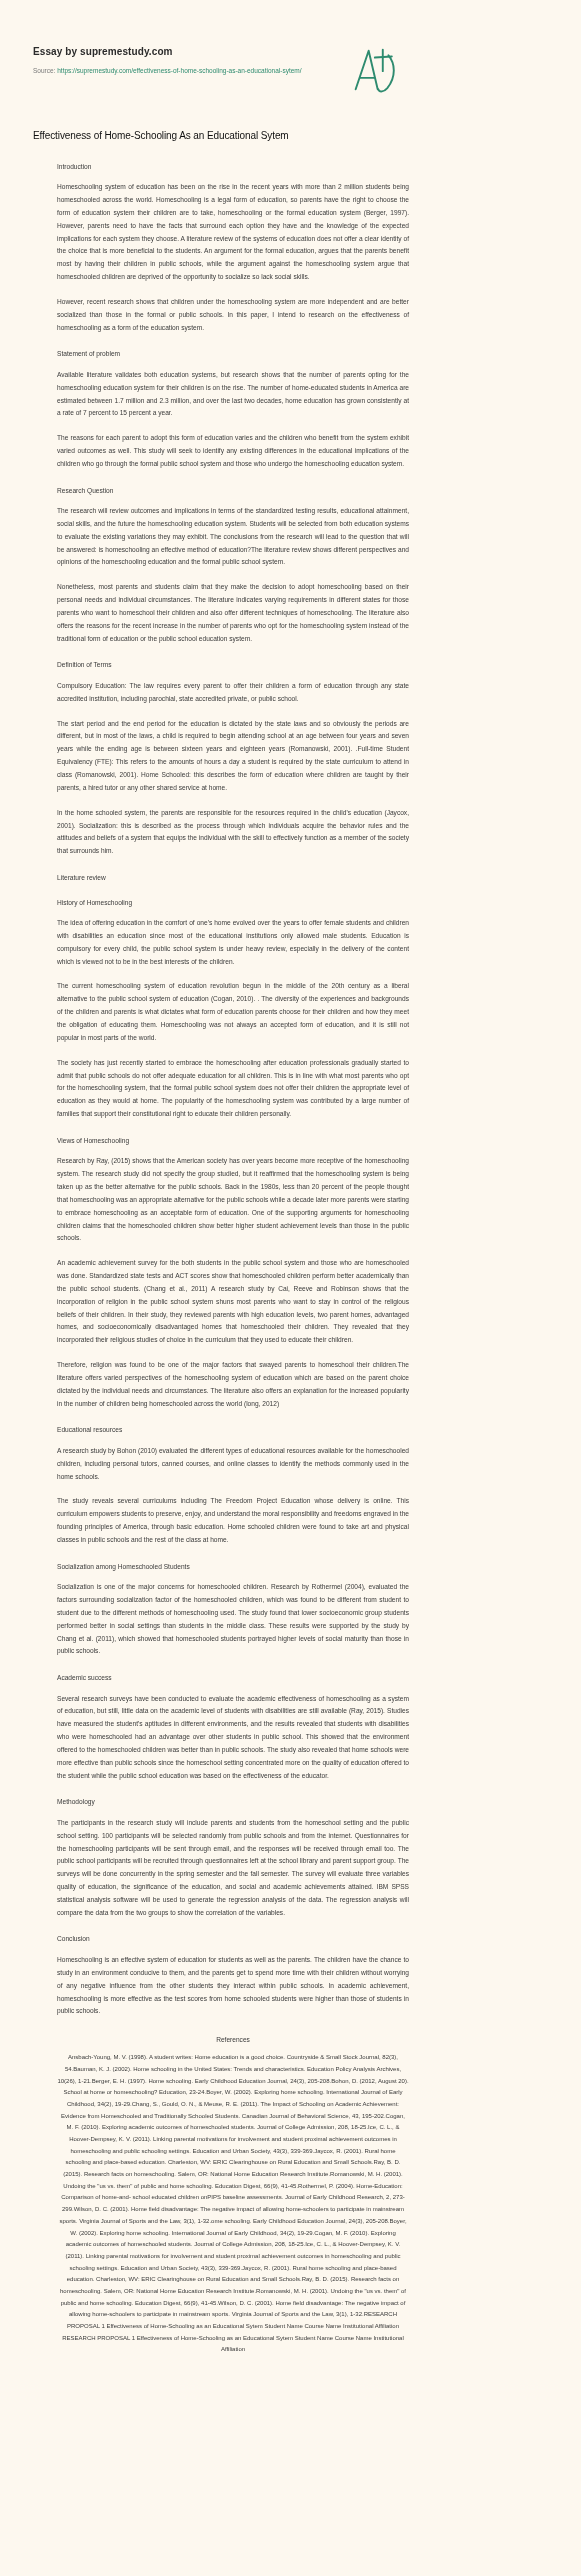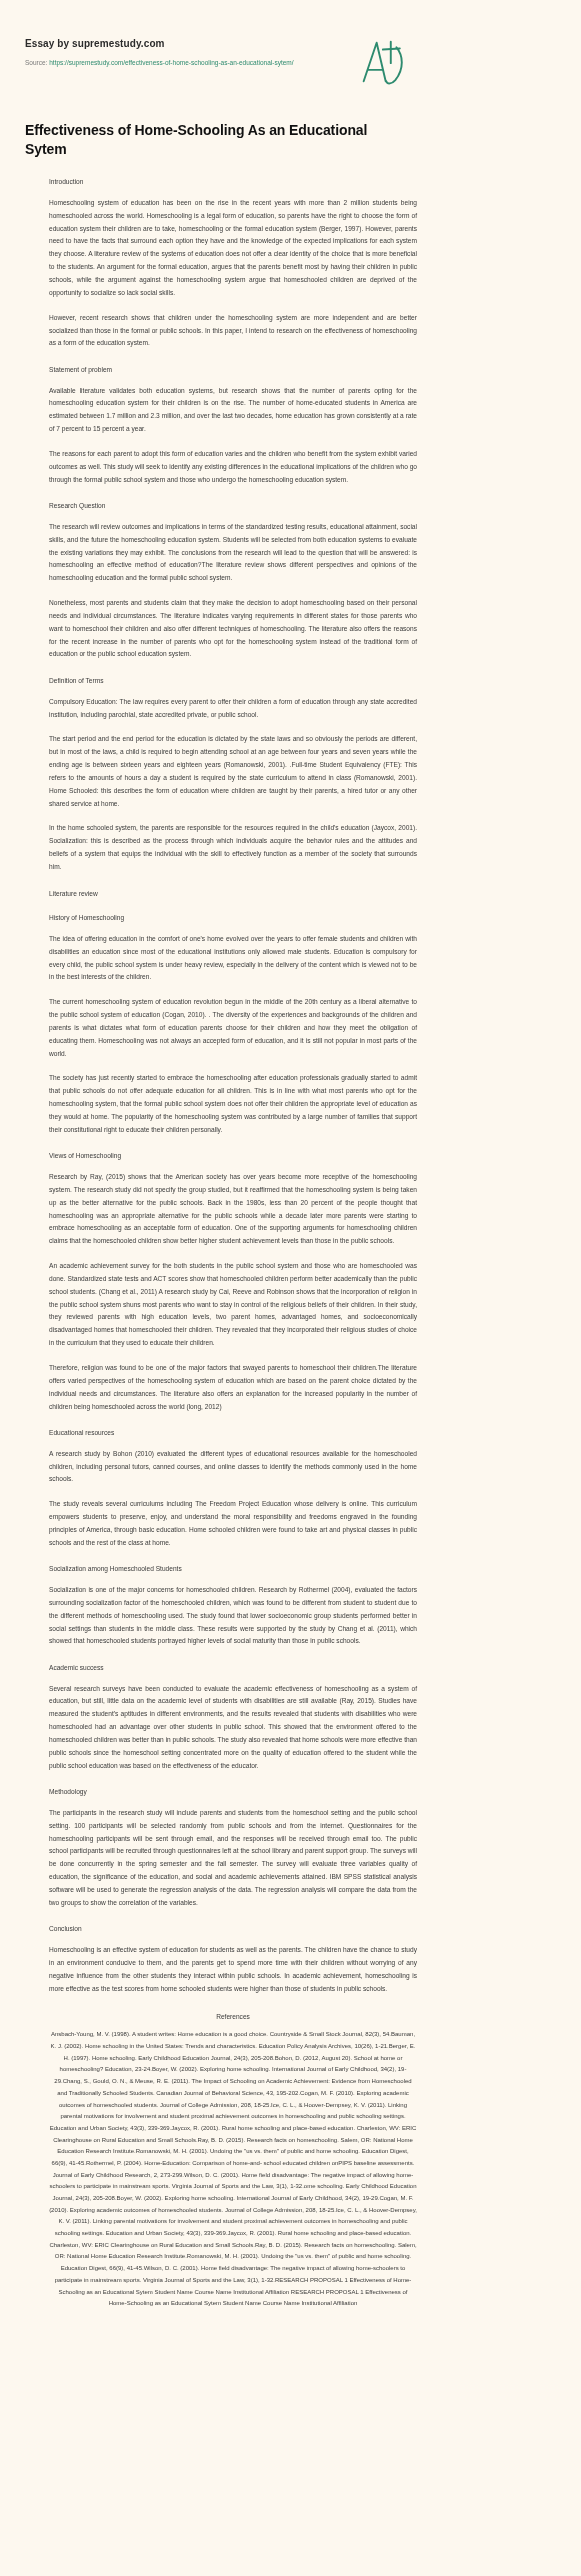--- a/index.html
+++ b/index.html
@@ -12,21 +12,21 @@
     font-family: "Liberation Sans", sans-serif;
     color: #2f2f2f;
     -webkit-font-smoothing: antialiased;
   }
   .page {
     width: 462px;
     min-height: 2576px;
     background: #fdf8ef;
     box-sizing: border-box;
     position: relative;
-    padding: 0;
+    padding: 8px;
   }
 
   
   .site-header {
     padding: 35px 23px 0 25px;
     display: flex;
     align-items: flex-start;
     justify-content: space-between;
   }
   .header-left { padding-top: 3.4px; }
@@ -47,23 +47,23 @@
     text-decoration: none;
   }
   .logo-wrap {
     padding-right: 29.5px;
     padding-top: 1.1px;
   }
 
   
   .doc-title {
     margin: 33px 25px 0 25px;
-    font-size: 14px;
+    font-size: 10px;
     line-height: 1.32;
-    font-weight: bold;
+    font-weight: normal;
     color: #111;
     max-width: 364px;
     letter-spacing: -0.1px;
   }
 
   
   .doc-body {
     margin: 19.3px 45px 0 49px;
   }
   .sec-head {

